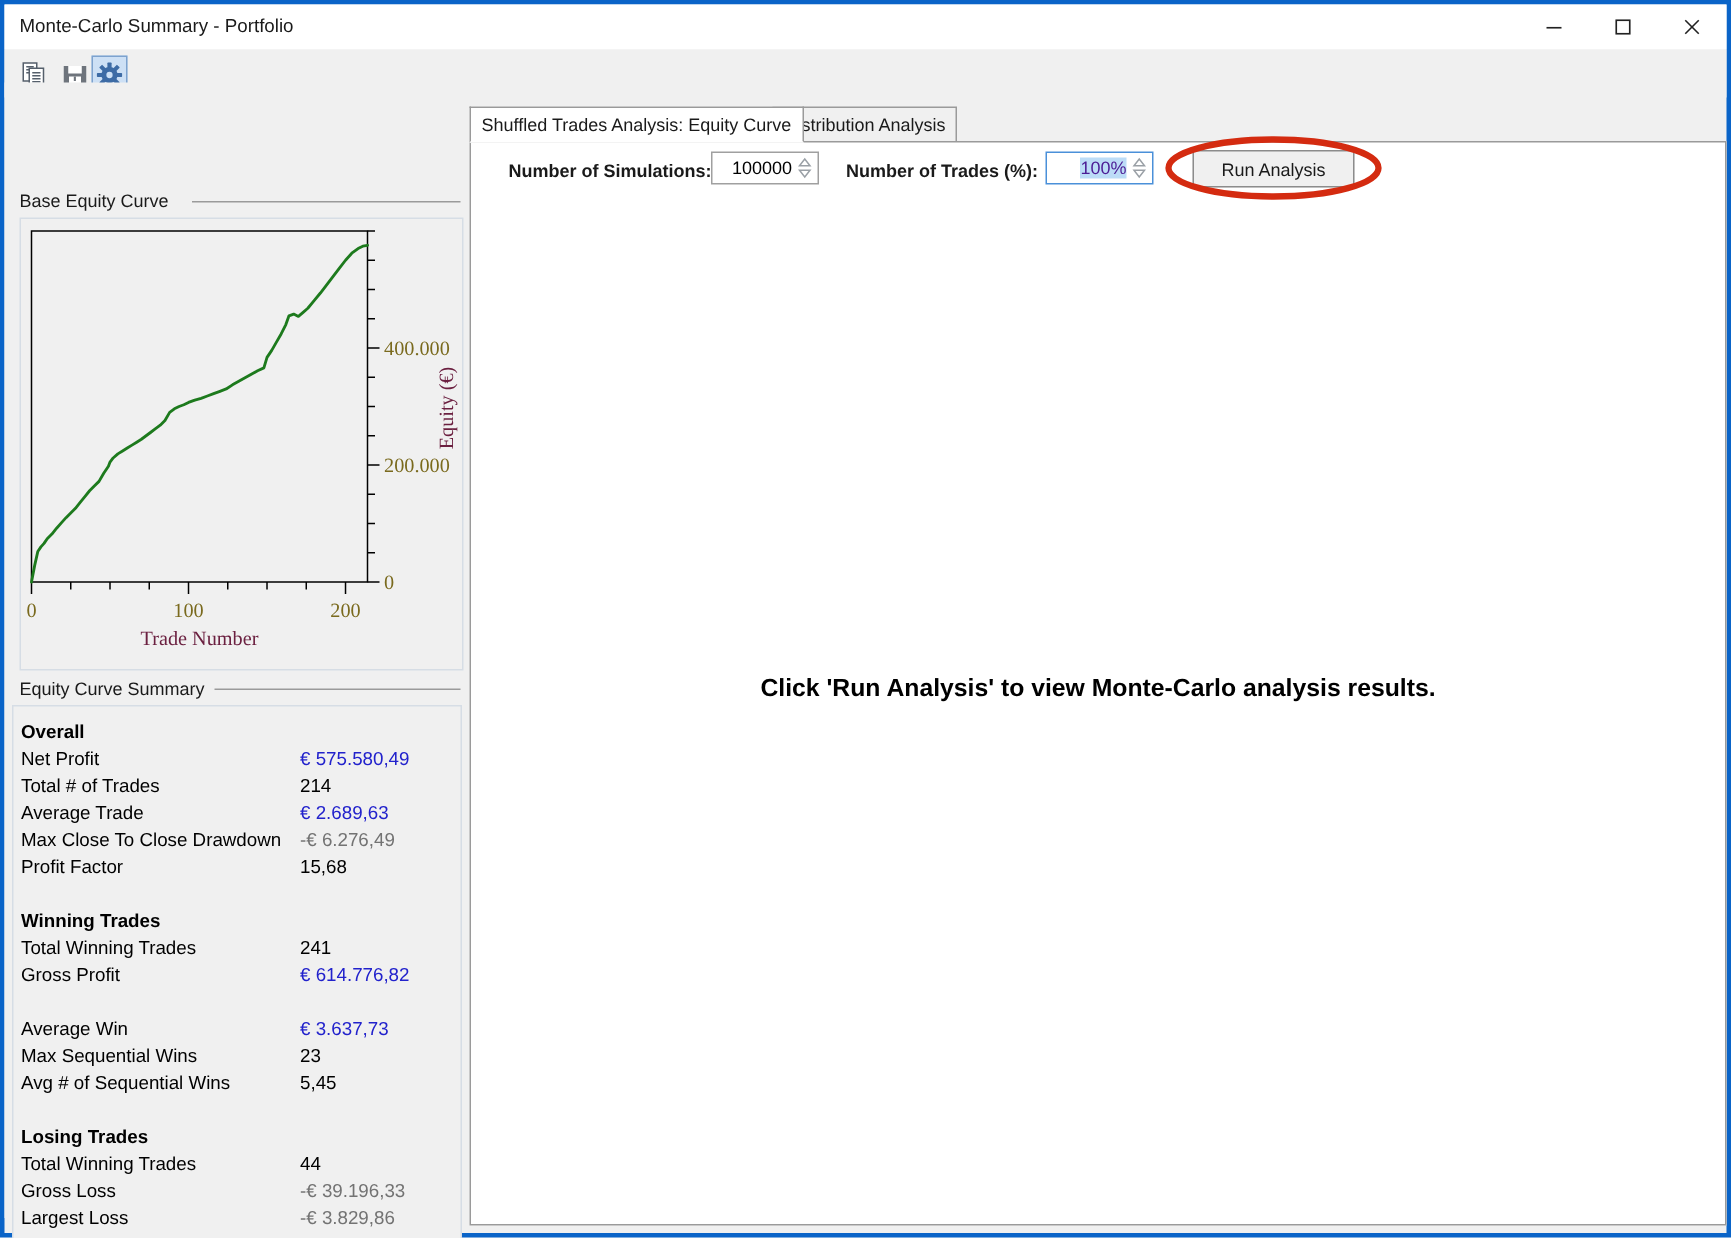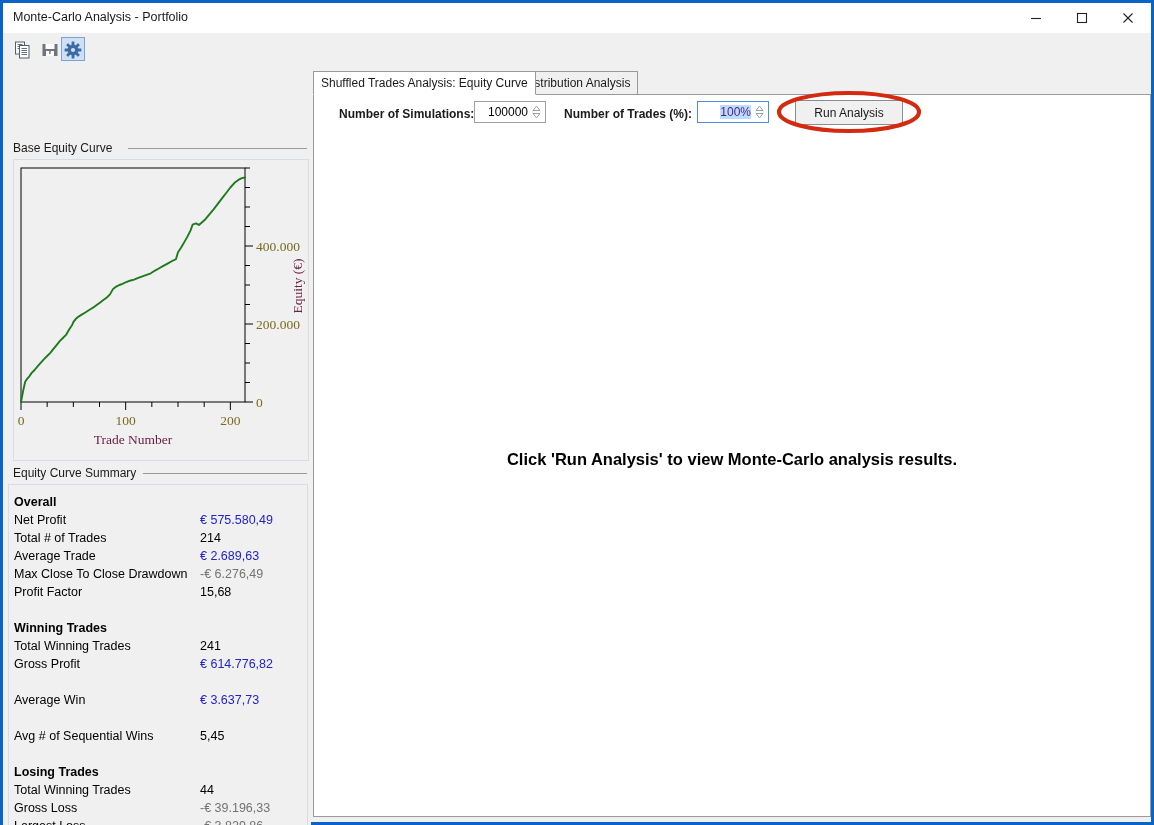--- a/index.html
+++ b/index.html
@@ -82,21 +82,21 @@
   }
   .tool-btn svg { display: block; margin: 2px auto 0; }
   #tool-copy { left: 8px; }
   #tool-save { left: 35px; }
   #tool-gear { left: 58px; }
 
   
   #left-pane {
     position: absolute;
     left: 0;
-    top: 66px;
+    top: 52px;
     width: 308px;
     height: 757px;
     background: #f0f0f0;
     text-decoration: underline;
   }
 
   .group-header {
     position: absolute;
     left: 10px;
     font-size: 12px;
@@ -292,21 +292,21 @@
     font-weight: bold;
     color: #000000;
   }
 </style>
 </head>
 <body>
 
 <div id="window">
 
   <div id="titlebar">
-    <div id="title-text">Monte-Carlo Analysis - Portfolio</div>
+    <div id="title-text">Monte-Carlo Summary - Portfolio</div>
 
     <button class="caption-btn" id="btn-min">
       <svg width="12" height="12" viewBox="0 0 12 12">
           <line x1="1" y1="6.5" x2="11" y2="6.5" stroke="#222" stroke-width="1.1"></line>
         </svg>
     </button>
     <button class="caption-btn" id="btn-max">
       <svg width="12" height="12" viewBox="0 0 12 12">
           <rect x="1.5" y="1.5" width="9" height="9" fill="none" stroke="#222" stroke-width="1.1"></rect>
         </svg>
@@ -428,20 +428,24 @@
           <span class="sum-value v-neutral">241</span>
         </div>
         <div class="sum-row" style="top: 172px;">
           <span class="sum-label">Gross Profit</span>
           <span class="sum-value v-pos">€ 614.776,82</span>
         </div>
         <div class="sum-row" style="top: 208px;">
           <span class="sum-label">Average Win</span>
           <span class="sum-value v-pos">€ 3.637,73</span>
         </div>
+        <div class="sum-row" style="top: 226px;">
+          <span class="sum-label">Max Sequential Wins</span>
+          <span class="sum-value v-neutral">23</span>
+        </div>
         <div class="sum-row" style="top: 244px;">
           <span class="sum-label">Avg # of Sequential Wins</span>
           <span class="sum-value v-neutral">5,45</span>
         </div>
         <div class="sum-section-title" style="top: 280px;">Losing Trades</div>
         <div class="sum-row" style="top: 298px;">
           <span class="sum-label">Total Winning Trades</span>
           <span class="sum-value v-neutral">44</span>
         </div>
         <div class="sum-row" style="top: 316px;">

